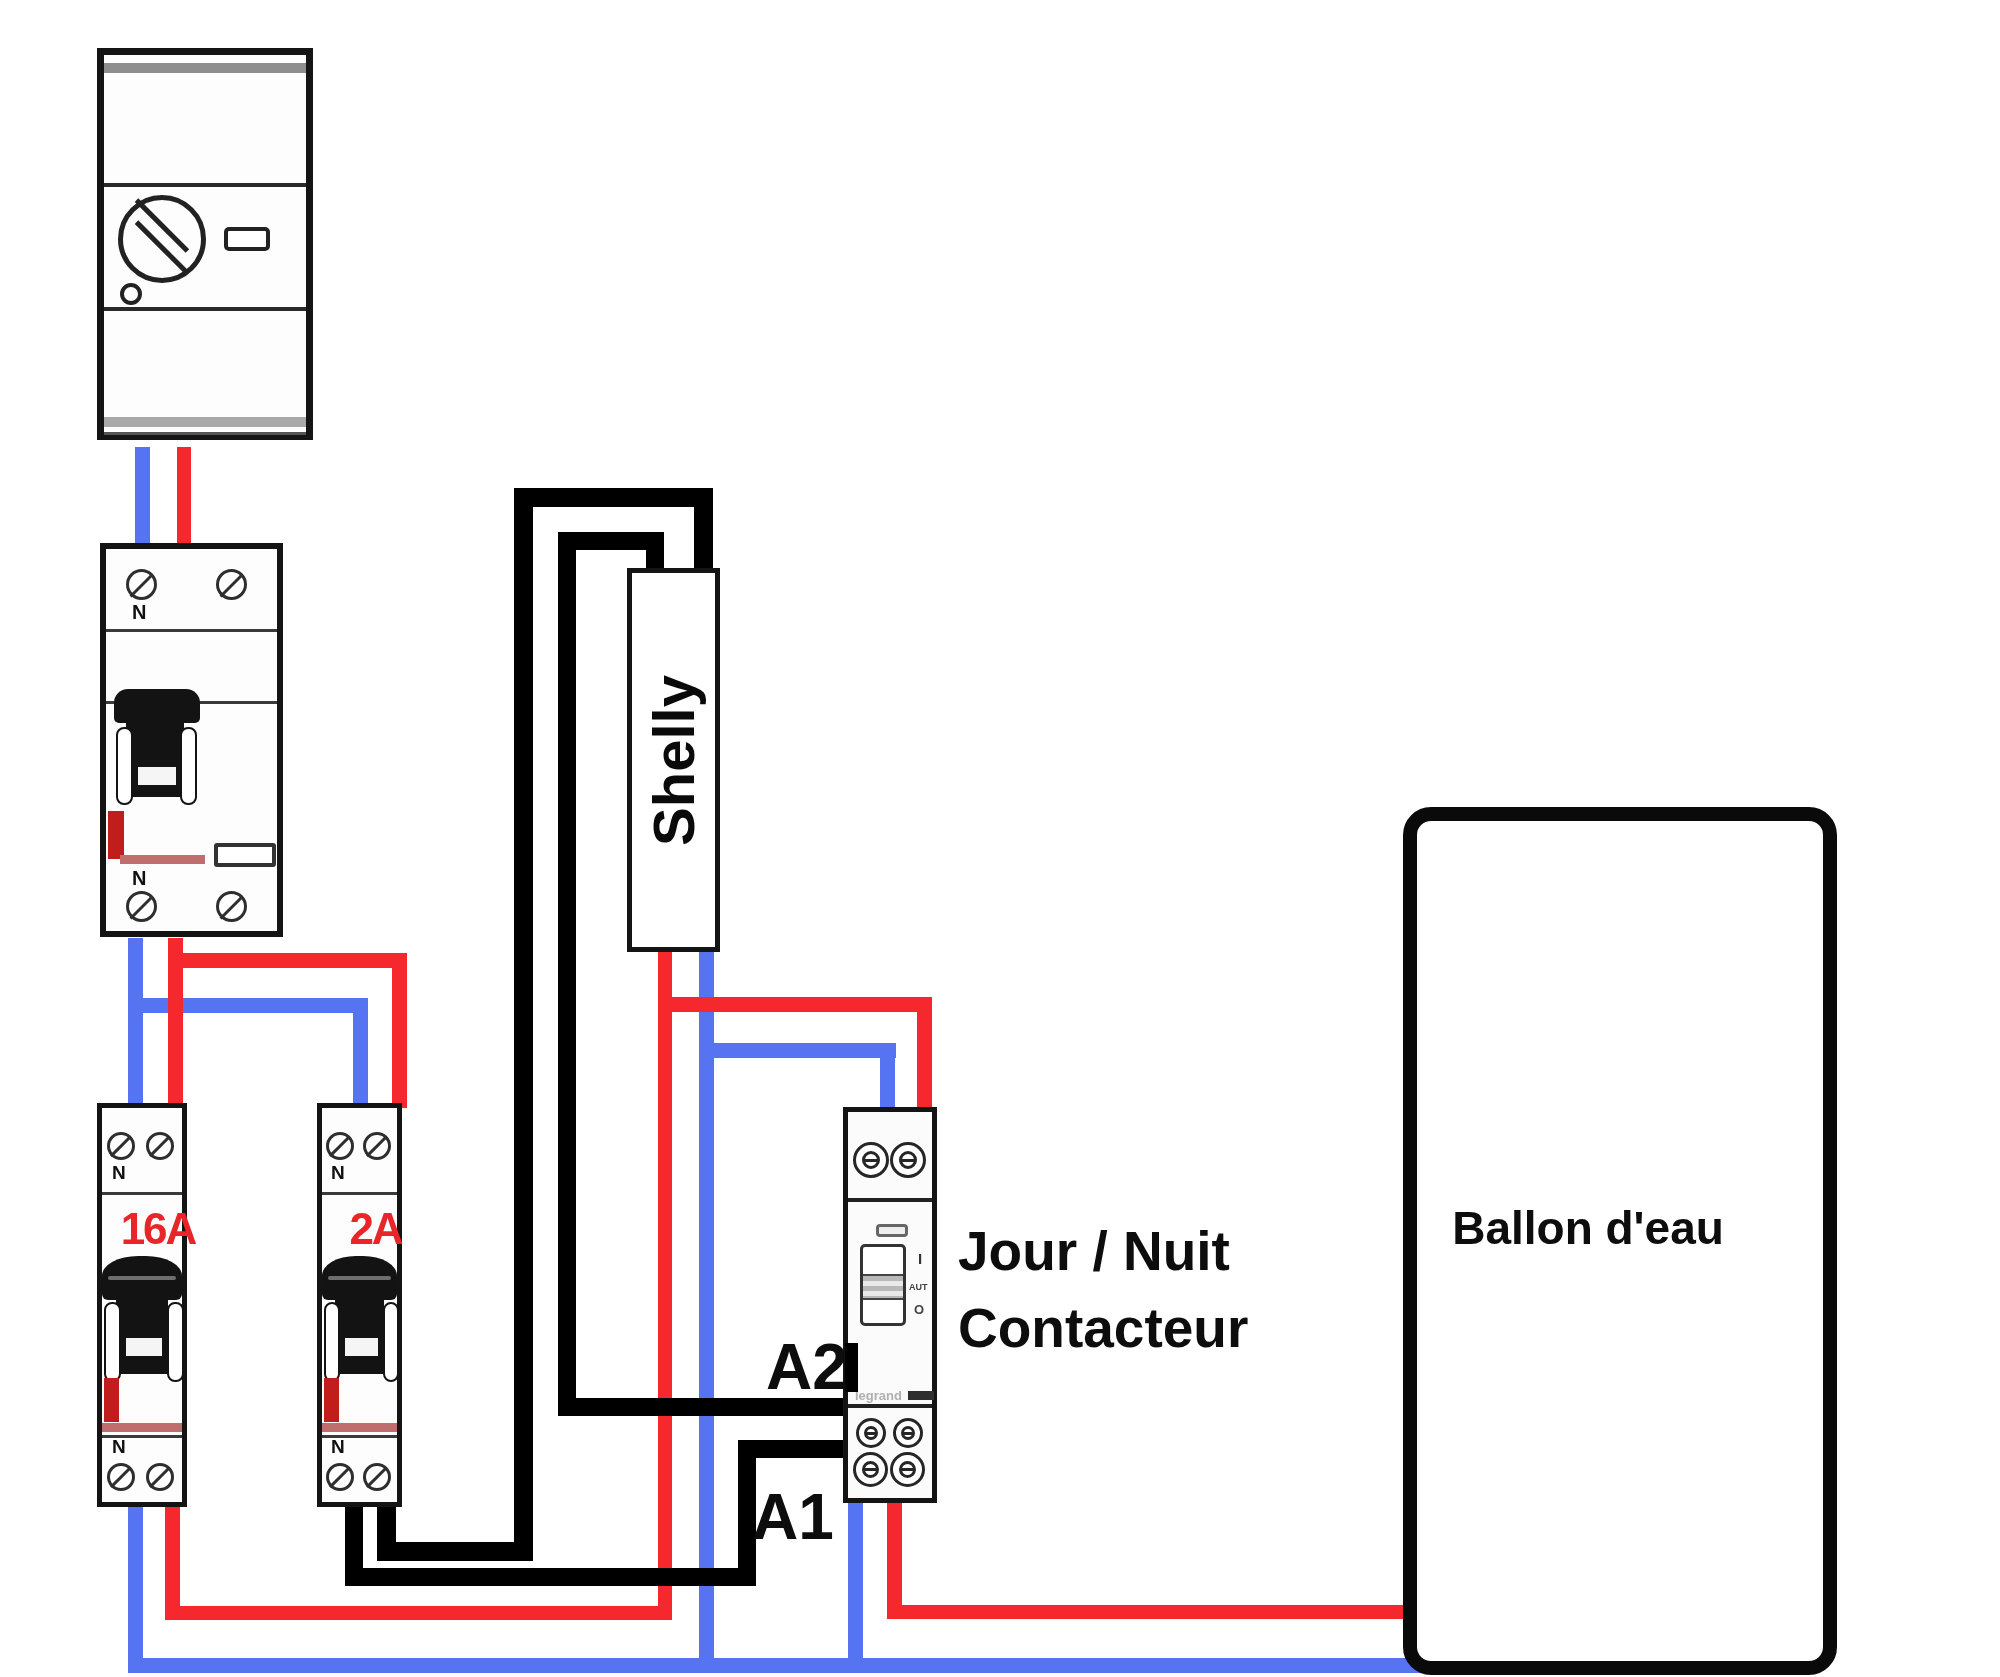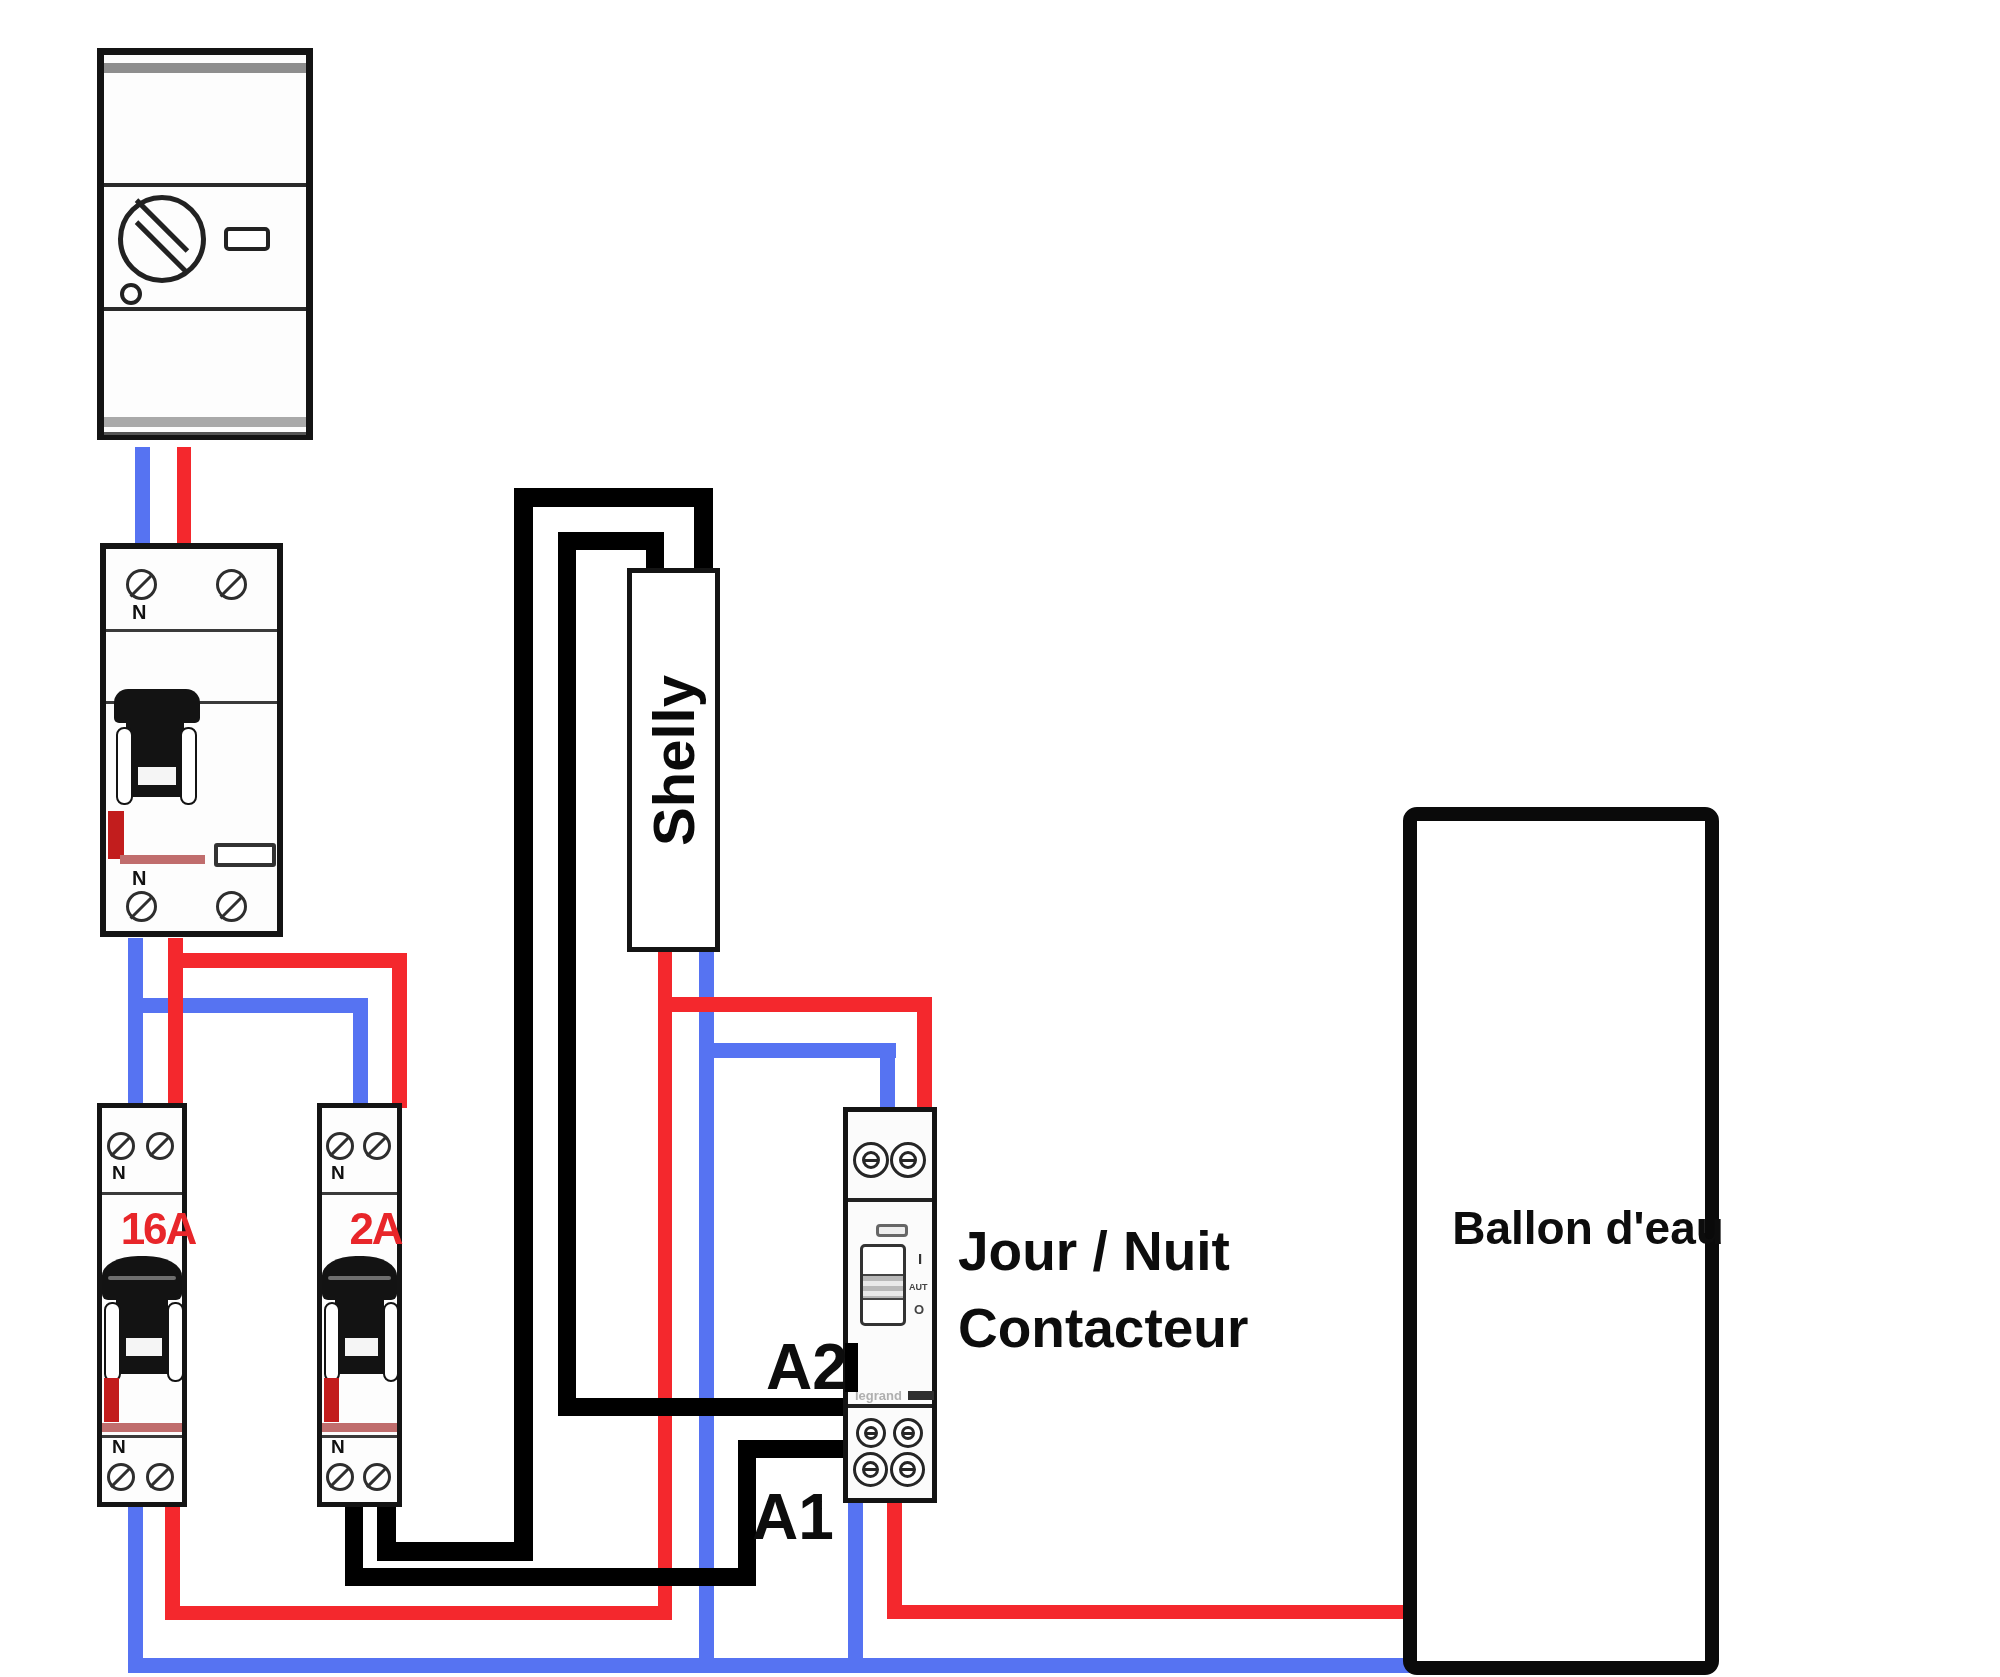--- a/index.html
+++ b/index.html
@@ -167,21 +167,21 @@
     <div class="abs" style="left:60px;top:279px;width:26px;height:9px;background:#2f2f2f;"></div>
     <div class="divl" style="top:292px;height:4px;background:#222;"></div>
     <div class="dscrew" style="left:8px;top:306px;width:30px;height:30px;"></div>
     <div class="dscrew" style="left:45px;top:306px;width:30px;height:30px;"></div>
     <div class="dscrew" style="left:5px;top:340px;width:35px;height:35px;"></div>
     <div class="dscrew" style="left:42px;top:340px;width:35px;height:35px;"></div>
   </div>
 
   <div class="abs" style="left:845px;top:1343px;width:13px;height:49px;background:#000;z-index:4;"></div>
 
-  <div class="abs" style="left:1403px;top:807px;width:316px;height:868px;background:#fff;border:14px solid #0a0a0a;border-radius:14px;z-index:3;">
+  <div class="abs" style="left:1403px;top:807px;width:434px;height:868px;background:#fff;border:14px solid #0a0a0a;border-radius:28px;z-index:3;">
     <div class="abs" style="left:0;top:378px;width:342px;text-align:center;font-weight:bold;font-size:46px;line-height:58px;color:#0d0d0d;">
       <div>Ballon d'eau</div>
     </div>
   </div>
 
   <div class="biglbl" style="left:958px;top:1213px;font-size:55px;line-height:77px;">
     <div>Jour / Nuit</div>
     <div>Contacteur</div>
   </div>
   <div class="biglbl" style="left:766px;top:1330px;font-size:64px;">A2</div>

